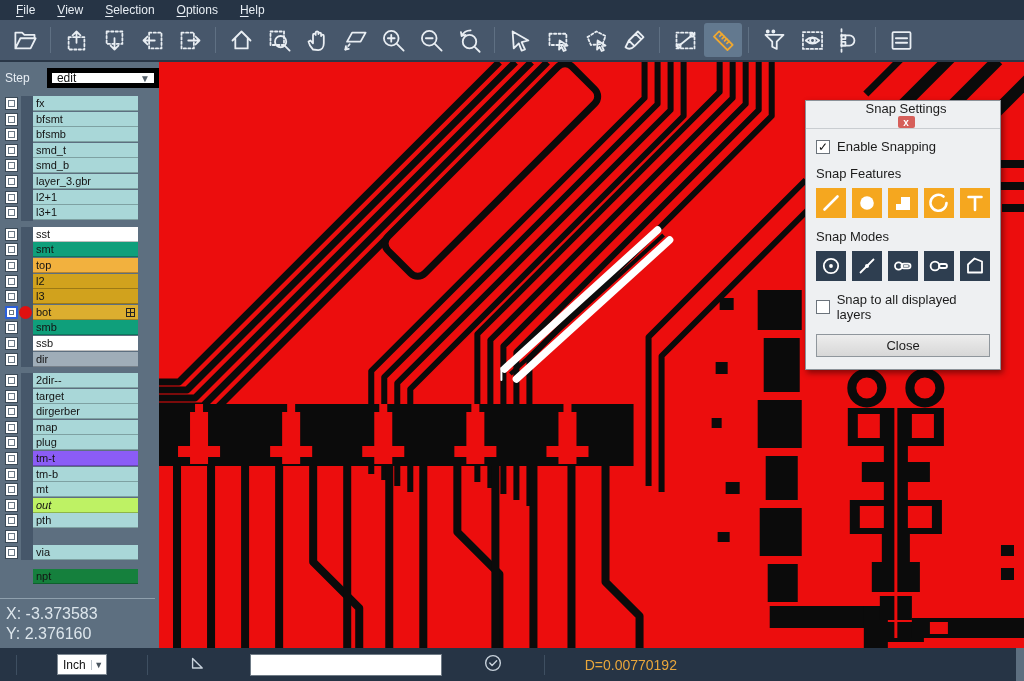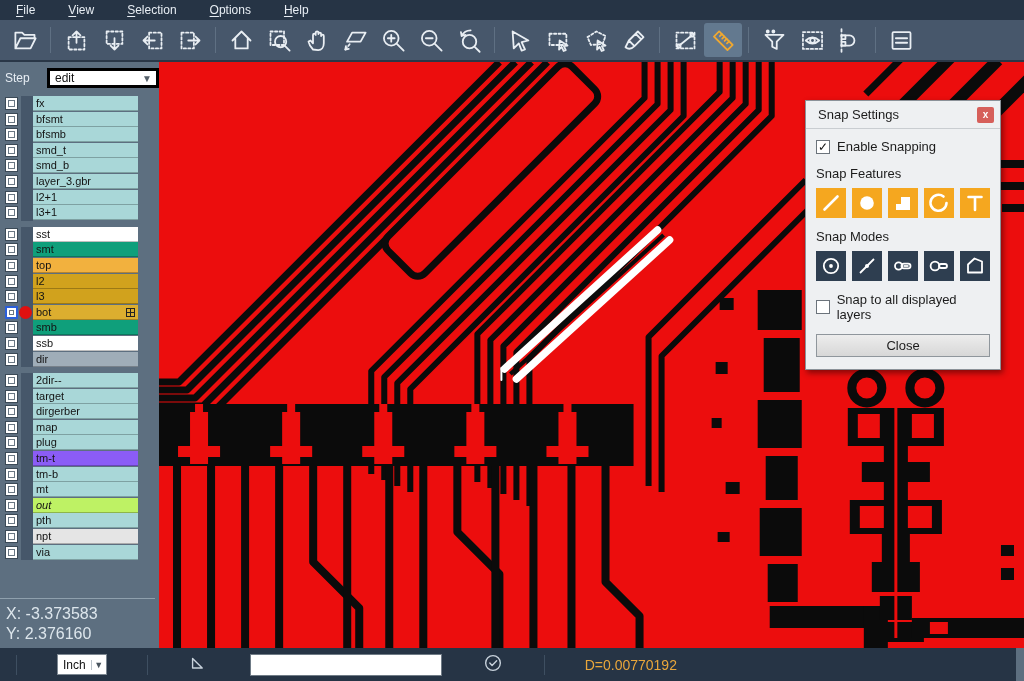--- a/index.html
+++ b/index.html
@@ -1,38 +1,38 @@
 <!DOCTYPE html>
 <html><head>
 <meta charset="utf-8">
 <style>
   * { margin:0; padding:0; box-sizing:border-box; }
   html,body { width:1024px; height:681px; overflow:hidden; }
   body { font-family:"Liberation Sans", sans-serif; position:relative; background:#5d6f80; }
 
   
   #menu-bar { position:absolute; left:0; top:0; width:1024px; height:20px; background:#263445;
-    display:flex; align-items:center; gap:13px; padding-left:6px; z-index:5; }
+    display:flex; align-items:center; gap:2px; padding-left:6px; z-index:5; }
   .menu-item { color:#e8eef4; font-size:12px; padding:2px 10px; cursor:default; }
   .menu-item u { text-underline-offset:2px; }
 
   
   #toolbar { position:absolute; left:0; top:20px; width:1024px; height:42px; background:#47576b;
     display:flex; align-items:center; padding-left:6px; z-index:5; border-bottom:2px solid #2a3747;}
   .tb-btn { width:38px; height:34px; display:flex; align-items:center; justify-content:center; color:#e9eef3; }
   .tb-btn svg { width:27px; height:27px; stroke:#e9eef3; fill:none; stroke-width:1.6; stroke-linecap:round; stroke-linejoin:round; }
   .tb-btn.active { background:#63798f; border-radius:3px; }
   .tb-btn.active svg { stroke:#f0a830; }
   .tb-sep { width:1px; height:26px; background:#5f7083; margin:0 6px; }
 
   
   #left-panel { position:absolute; left:0; top:62px; width:159px; height:586px; background:#5d6f80; z-index:4; }
   #step-row { display:flex; align-items:center; height:24px; margin-top:4px; padding-left:5px;gap:16px; }
   #step-label { color:#e8eef4; font-size:12px; width:28px; }
-  #step-combo { width:120px; height:20px; background:#fff; border:3px solid #000000; display:flex; align-items:center;
+  #step-combo { width:120px; height:20px; background:#fff; border:5px solid #000000; display:flex; align-items:center;
     justify-content:space-between; padding-left:5px; font-size:12px; color:#111; }
   #step-combo .chev { color:#55606a; font-size:10px; padding-right:4px; }
   #layer-list { margin-top:6px; }
   .layer-group { margin-bottom:6px; }
   .layer-row { position:relative; height:15.6px; }
   .layer-row::before { content:""; position:absolute; left:21px; top:0; width:12px; height:100%; background:#46576a; }
   .layer-cb { position:absolute; left:5px; top:1px; width:13px; height:13px; background:#fff; border:1px solid #3b4a57;
     box-shadow:inset 0 0 0 2px #fff, inset 0 0 0 3px #6a7884; }
   .layer-row.active .layer-cb { border:2px solid #2b5fd9; }
   .layer-dot { display:none; position:absolute; left:19px; top:1px; width:13px; height:13px; border-radius:50%; background:#e01010; z-index:2; }
@@ -57,21 +57,21 @@
   #unit-select .uv { padding:0 5px; }
   #unit-select .chev { border-left:1px solid #b9c1c8; width:15px; text-align:center; color:#4a545e; font-size:9px; }
   .sb-icon svg { width:22px; height:22px; stroke:#c8d2dc; fill:none; stroke-width:1.5; stroke-linecap:round; stroke-linejoin:round; }
   #cmd-input { width:192px; height:22px; background:#fff; border:1px solid #6f7b86; font-size:12px; padding:0 5px; margin:0 8px; }
   #distance-label { color:#e9a63b; font-size:14px; }
 
   
   #snap-dialog { position:absolute; left:805px; top:100px; width:196px; background:#eef0f2; border:1px solid #8b9299;
     box-shadow:2px 3px 6px rgba(0,0,0,0.45); z-index:10; }
   #snap-title-bar { height:28px; display:flex; align-items:center; justify-content:space-between;
-    padding:0 6px 0 12px; border-bottom:1px solid #c9cdd1; }
+    padding:0 6px 0 12px; border-bottom:1px solid #c9cdd1;flex-direction:column; }
   #snap-title { font-size:13px; color:#1c1c1c; }
   #snap-close { width:17px; height:16px; background:#d65f5a; color:#fff; font-size:10px; font-weight:bold;
     display:flex; align-items:center; justify-content:center; border-radius:2px; }
   #snap-body { padding:10px 10px 12px 10px; }
   .snap-check-row { display:flex; align-items:center; gap:7px; margin-bottom:12px; }
   .snap-cb { width:14px; height:14px; background:#fff; border:1px solid #6b737b; font-size:12px; line-height:12px;
     text-align:center; color:#111; }
   .snap-check-row label { font-size:13px; color:#1c1c1c; }
   .snap-section-label { font-size:13px; color:#1c1c1c; margin-bottom:7px; }
   .snap-btn-row { display:flex; gap:6px; margin-bottom:11px; }
@@ -411,21 +411,21 @@
 
   <div class="layer-row">
     <span class="layer-cb"></span>
 
     <span class="layer-label" style="background: rgb(169, 215, 216);">pth</span>
   </div>
 
   <div class="layer-row">
     <span class="layer-cb"></span>
 
-    <span class="layer-label" style="background: #e5e5e5;">npt</span>
+    <span class="layer-label" style="background: #15803d; margin-top: 40px;">npt</span>
   </div>
 
   <div class="layer-row">
     <span class="layer-cb"></span>
 
     <span class="layer-label" style="background: rgb(169, 215, 216);">via</span>
   </div>
 </div>
     </div>
   <div id="panel-divider"></div>

